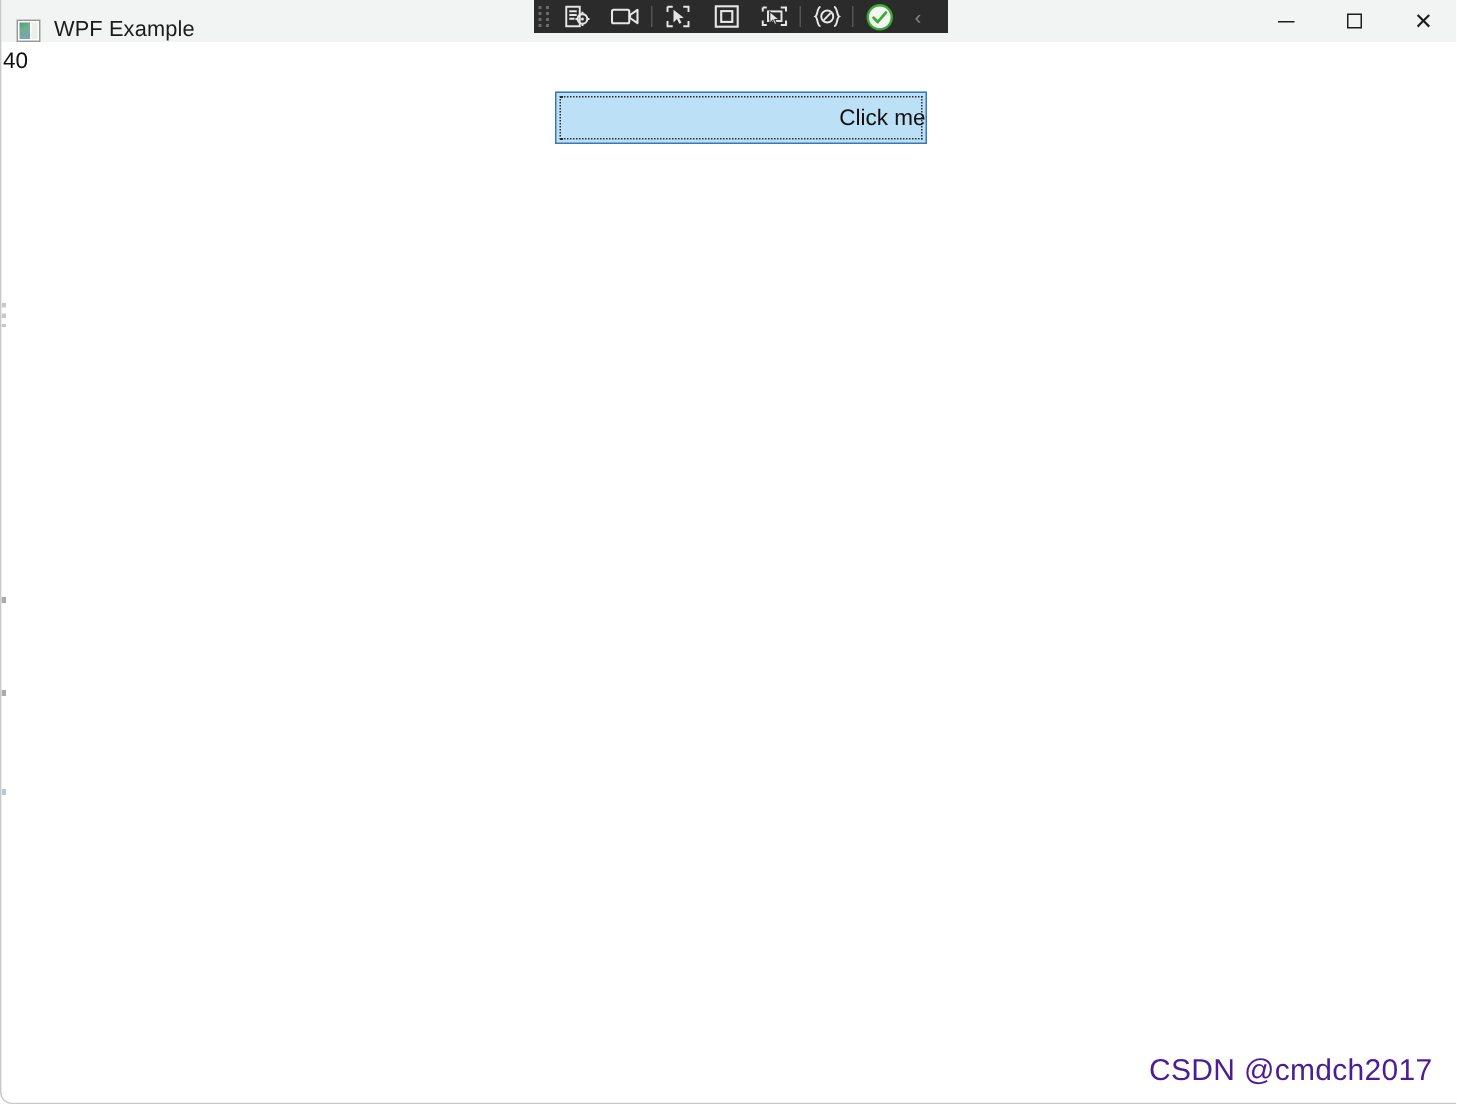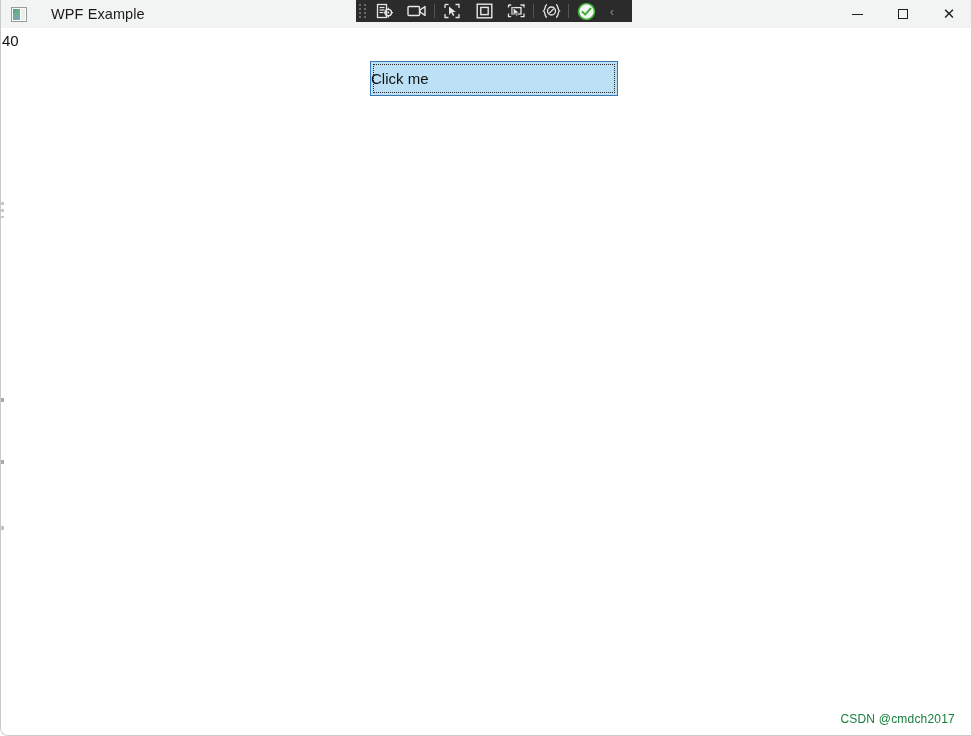--- a/index.html
+++ b/index.html
@@ -42,22 +42,22 @@
     background: #f2f3f3;
     box-sizing: border-box;
   }
 
   .title-left {
     position: absolute;
     left: 10px;
     top: 0;
     height: 28px;
     display: flex;
-    align-items: center;
-    gap: 24px;
+    align-items: flex-end;
+    gap: 9px;
   }
 
   .app-icon {
     width: 16px;
     height: 15px;
     border: 1px solid #9a9a9a;
     background: #ffffff;
     box-sizing: border-box;
     position: relative;
     display: block;
@@ -193,21 +193,21 @@
     position: absolute;
     left: 369px;
     top: 33px;
     width: 248px;
     height: 35px;
     background: #bce0f5;
     border: 1px solid #3a79b8;
     box-sizing: border-box;
     display: flex;
     align-items: center;
-    justify-content: flex-start;
+    justify-content: flex-end;
     padding: 0;
   }
   .clickme-focus {
     position: absolute;
     left: 2px;
     top: 2px;
     right: 2px;
     bottom: 2px;
     border: 1px dotted #2a2a2a;
     box-sizing: border-box;
@@ -228,22 +228,22 @@
     width: 3px;
     background: #b6b6b6;
     opacity: 0.75;
   }
 
   
   .watermark {
     position: absolute;
     right: 17px;
     bottom: 10px;
-    font-size: 12px;
-    color: #15803d;
+    font-size: 20px;
+    color: #4c1d95;
     white-space: nowrap;
     letter-spacing: 0.2px;
   }
 </style>
 </head>
 <body>
 
 <div id="screen">
 
   <div class="window">

